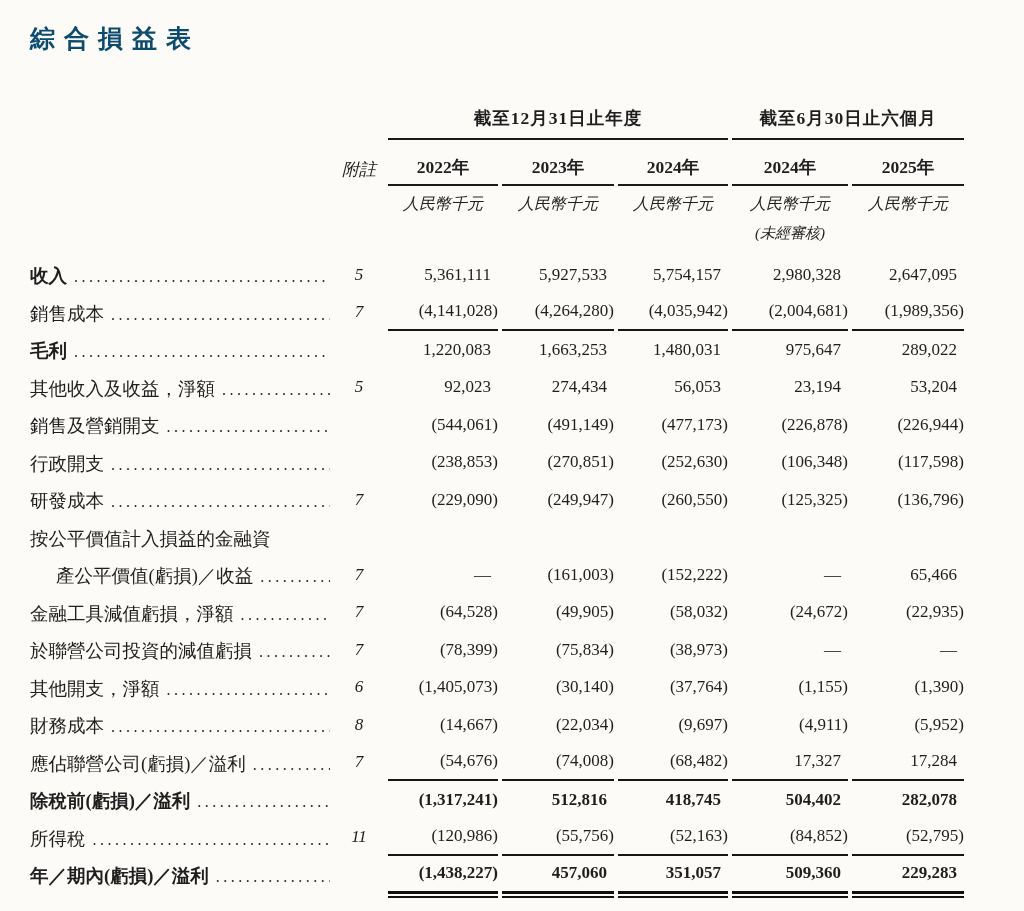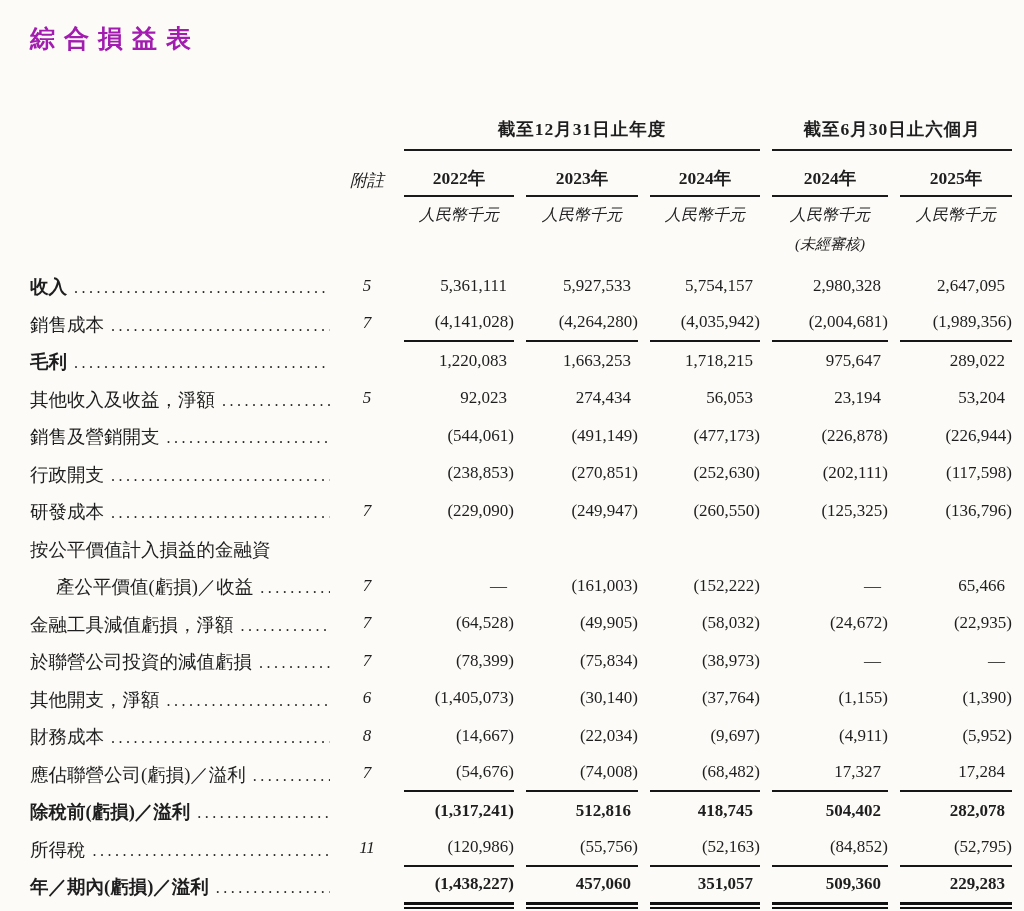--- a/index.html
+++ b/index.html
@@ -10,28 +10,28 @@
     font-family: "Liberation Serif", "DejaVu Serif", serif;
     position: relative;
     overflow: hidden;
   }
   .page-title {
     position: absolute;
     left: 30px; top: 22px;
     font-size: 25px;
     font-weight: bold;
     letter-spacing: 9px;
-    color: #a21caf;
+    color: #0c4a6e;
   }
   .table-grid {
     position: absolute;
-    left: 30px; top: 115px;
+    left: 30px; top: 104px;
     display: grid;
     grid-template-columns: 300px 50px 110px 112px 110px 116px 112px;
-    column-gap: 12px;
+    column-gap: 4px;
     grid-template-rows: 36px 46px 36px 34px repeat(17, 37.5px);
     align-items: stretch;
   }
   .cell { display: flex; align-items: center; min-width: 0; }
 
   
   .group-cell {
     justify-content: center;
     align-items: flex-start;
     padding-top: 2px;
@@ -173,21 +173,21 @@
     <div class="cell value-cell rule-single">(4,035,942)</div>
     <div class="cell value-cell rule-single">(2,004,681)</div>
     <div class="cell value-cell rule-single">(1,989,356)</div>
     <div class="cell label-cell bold-label">
       <span class="label-text">毛利</span>
       <span class="leader"></span>
     </div>
     <div class="cell note-cell"></div>
     <div class="cell value-cell pos">1,220,083</div>
     <div class="cell value-cell pos">1,663,253</div>
-    <div class="cell value-cell pos">1,718,215</div>
+    <div class="cell value-cell pos">1,480,031</div>
     <div class="cell value-cell pos">975,647</div>
     <div class="cell value-cell pos">289,022</div>
     <div class="cell label-cell">
       <span class="label-text">其他收入及收益，淨額</span>
       <span class="leader"></span>
     </div>
     <div class="cell note-cell">5</div>
     <div class="cell value-cell pos">92,023</div>
     <div class="cell value-cell pos">274,434</div>
     <div class="cell value-cell pos">56,053</div>
@@ -204,21 +204,21 @@
     <div class="cell value-cell">(226,878)</div>
     <div class="cell value-cell">(226,944)</div>
     <div class="cell label-cell">
       <span class="label-text">行政開支</span>
       <span class="leader"></span>
     </div>
     <div class="cell note-cell"></div>
     <div class="cell value-cell">(238,853)</div>
     <div class="cell value-cell">(270,851)</div>
     <div class="cell value-cell">(252,630)</div>
-    <div class="cell value-cell">(202,111)</div>
+    <div class="cell value-cell">(106,348)</div>
     <div class="cell value-cell">(117,598)</div>
     <div class="cell label-cell">
       <span class="label-text">研發成本</span>
       <span class="leader"></span>
     </div>
     <div class="cell note-cell">7</div>
     <div class="cell value-cell">(229,090)</div>
     <div class="cell value-cell">(249,947)</div>
     <div class="cell value-cell">(260,550)</div>
     <div class="cell value-cell">(125,325)</div>

